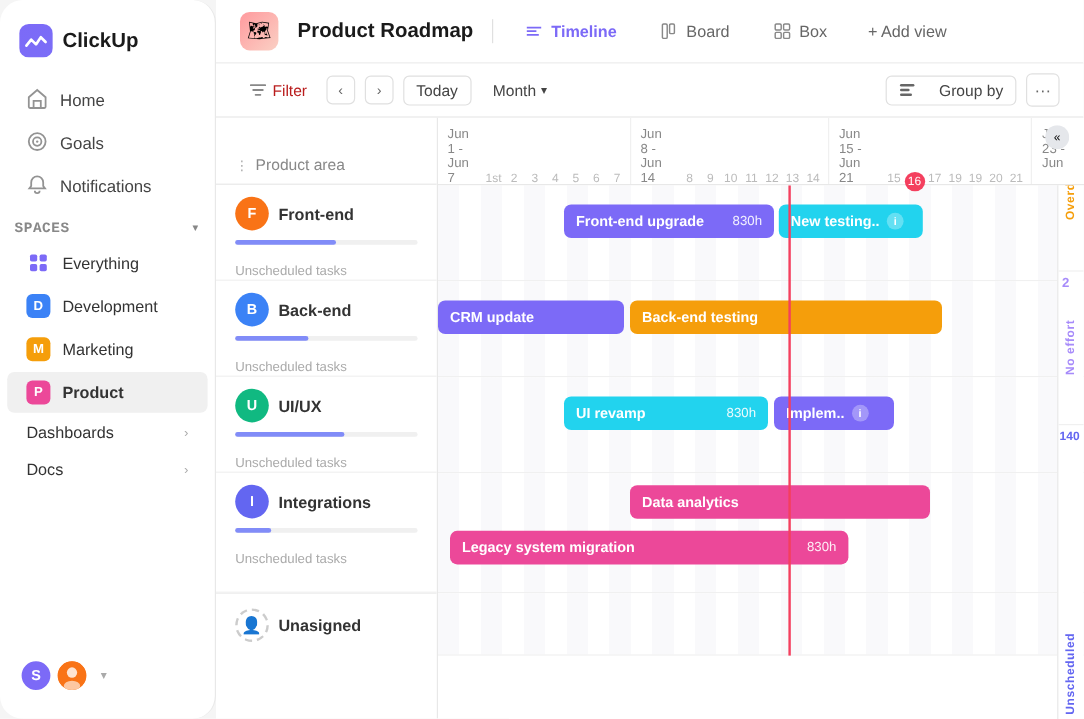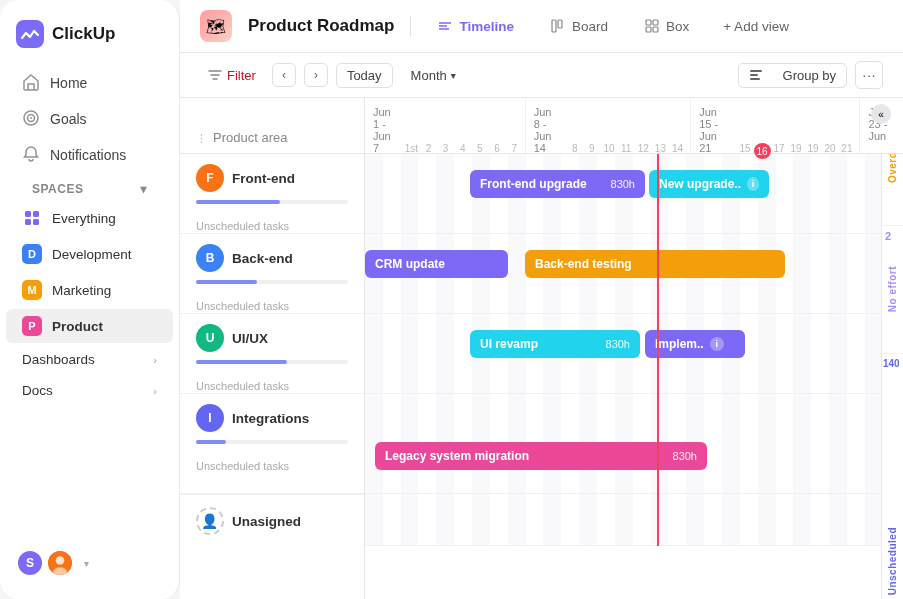--- a/index.html
+++ b/index.html
@@ -41,26 +41,27 @@
       font-size: 14px;
       color: #444;
       border-radius: 6px;
       margin: 1px 6px;
     }
     .nav-item .nav-icon { width: 18px; height: 18px; opacity: 0.7; }
     .sidebar-section-header {
       display: flex;
       align-items: center;
       justify-content: space-between;
-      padding: 10px 32px 4px;
+      padding: 10px 12px 4px;
       font-size: 12px;
       font-weight: 700;
       color: #888;
       text-transform: uppercase;
       letter-spacing: 0.5px;
+      font-family: Liberation Mono, monospace;
     }
     .space-item {
       display: flex;
       align-items: center;
       gap: 10px;
       padding: 7px 16px;
       cursor: pointer;
       font-size: 13.5px;
       color: #333;
       border-radius: 6px;
@@ -712,46 +713,49 @@
 
           <div class="today-line" style="left: 292px;"></div>
 
           <div class="grid-row" style="height:80px; background: repeating-linear-gradient(90deg, #f9f9fb 0px, #f9f9fb 17.8px, #fff 17.8px, #fff 35.7px);">
             <div style="position:absolute; inset:0;"></div>
             <div class="task-bar" style="background:#7c6af7; left:105px; width:175px;">
               <span>Front-end upgrade</span>
               <span class="task-hours">830h</span>
             </div>
             <div class="task-bar" style="background:#22d3ee; left:284px; width:120px;">
-              <span>New upgrade..</span>
+              <span>New testing..</span>
               <span class="info-icon">i</span>
             </div>
           </div>
 
           <div class="grid-row" style="height:80px; background: repeating-linear-gradient(90deg, #f9f9fb 0px, #f9f9fb 17.8px, #fff 17.8px, #fff 35.7px);">
-            <div class="task-bar" style="background:#7c6af7; left:0px; width:143px; ">
+            <div class="task-bar" style="background:#7c6af7; left:0px; width:155px; ">
               <span>CRM update</span>
             </div>
             <div class="task-bar" style="background:#f59e0b; left:160px; width:260px;">
               <span>Back-end testing</span>
             </div>
           </div>
 
           <div class="grid-row" style="height:80px; background: repeating-linear-gradient(90deg, #f9f9fb 0px, #f9f9fb 17.8px, #fff 17.8px, #fff 35.7px);">
             <div class="task-bar" style="background:#22d3ee; left:105px; width:170px;">
               <span>UI revamp</span>
               <span class="task-hours">830h</span>
             </div>
             <div class="task-bar" style="background:#7c6af7; left:280px; width:100px;">
               <span>Implem..</span>
               <span class="info-icon">i</span>
             </div>
           </div>
 
           <div class="grid-row" style="height:100px; background: repeating-linear-gradient(90deg, #f9f9fb 0px, #f9f9fb 17.8px, #fff 17.8px, #fff 35.7px);">
+            <div class="task-bar" style="background:#ec4899; left:160px; top:10px; width:250px;">
+              <span>Data analytics</span>
+            </div>
             <div class="task-bar" style="background:#ec4899; left:10px; top:48px; width:332px;">
               <span>Legacy system migration</span>
               <span class="task-hours">830h</span>
             </div>
           </div>
 
           <div class="grid-row" style="height:52px; background: repeating-linear-gradient(90deg, #f9f9fb 0px, #f9f9fb 17.8px, #fff 17.8px, #fff 35.7px);">
           </div>
 
         </div>

